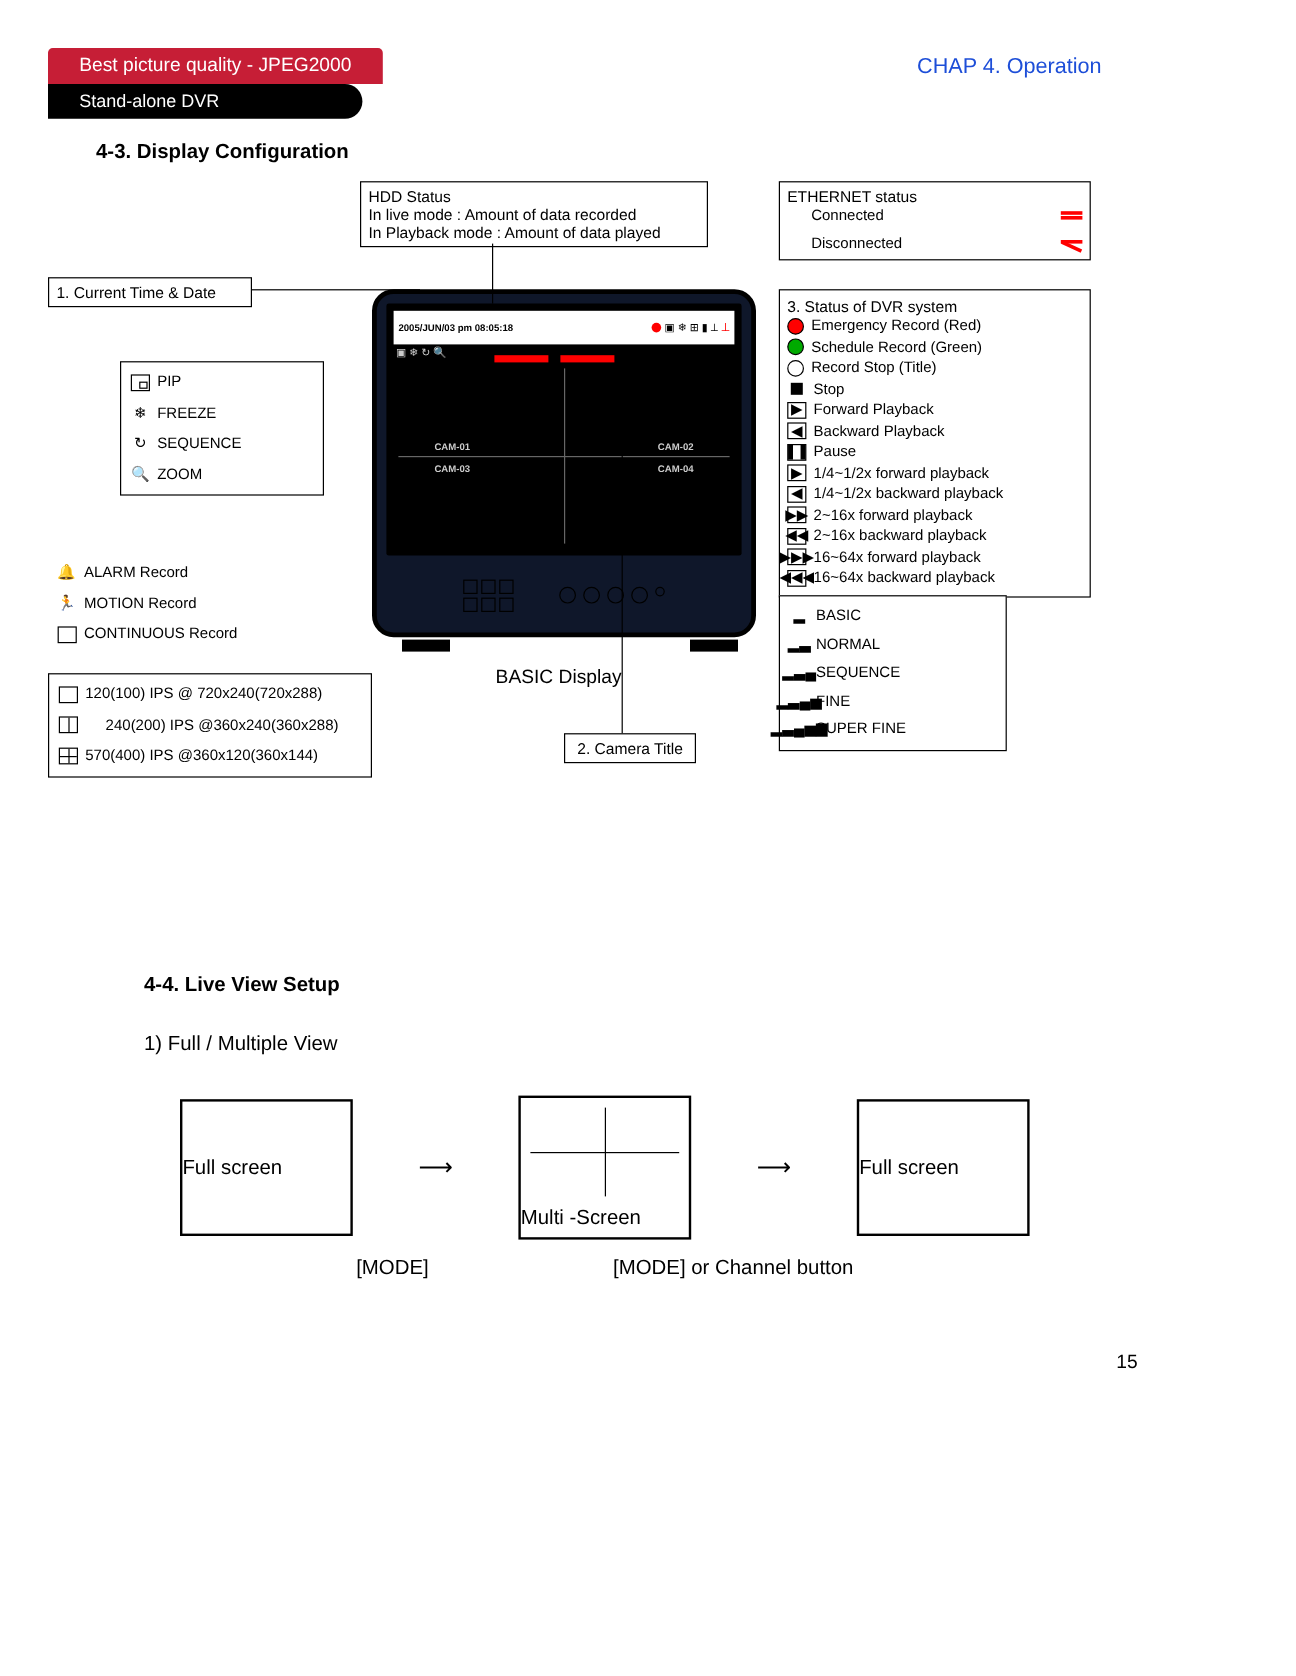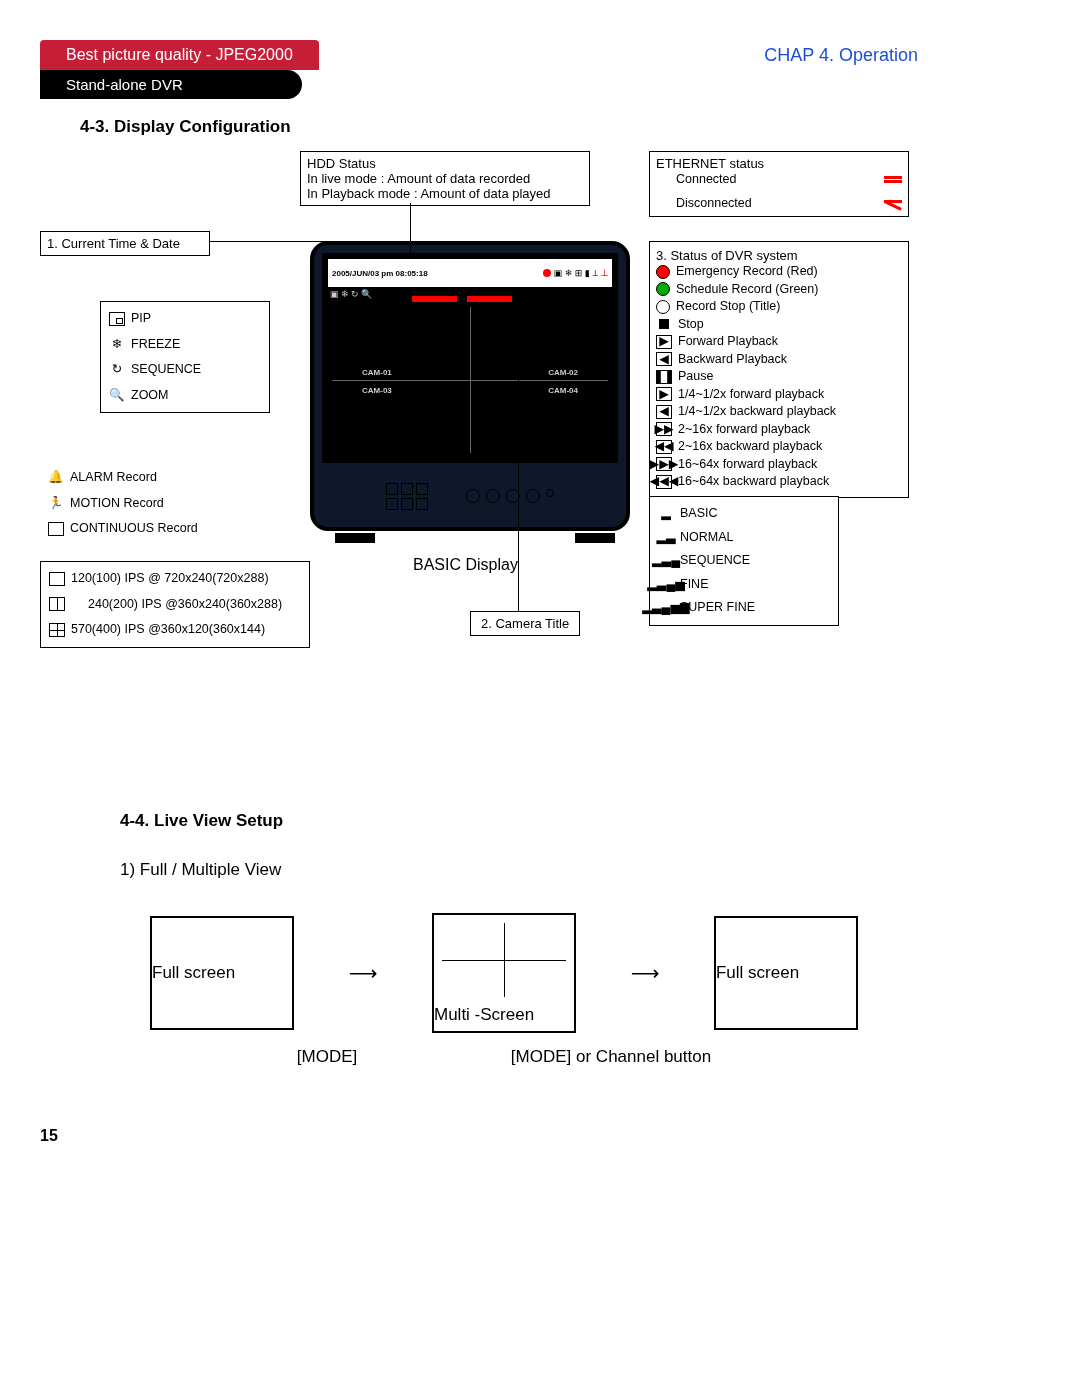--- a/index.html
+++ b/index.html
@@ -164,21 +164,21 @@
     margin:30px 30px 10px 30px;
   }
   .view-box{
     width:140px; height:110px; border:2px solid #000; display:flex; flex-direction:column;
     align-items:flex-start; justify-content:center; font-size:17px; position:relative;
   }
   .arrow-r { font-size:20px;}
   .btn-labels{
     display:flex; justify-content:space-around; font-size:17px; margin:14px 100px;
   }
-  .page-num{ text-align:left; font-size:16px; margin-top:60px;font-weight:bold;}
+  .page-num{ text-align:right; font-size:16px; margin-top:60px;}
   .dot-red{width:12px;height:12px;background:red;border-radius:50%;border:1px solid #000;}
   .dot-green{width:12px;height:12px;background:#0a0;border-radius:50%;border:1px solid #000;}
   .dot-white{width:12px;height:12px;background:#fff;border-radius:50%;border:1px solid #000;}
   .net-icon{ display:inline-flex; flex-direction:column; align-items:center; gap:1px;}
   .net-icon .bar{width:18px;height:3px;}
 </style>
 </head>
 <body>
 
 <div class="page">

